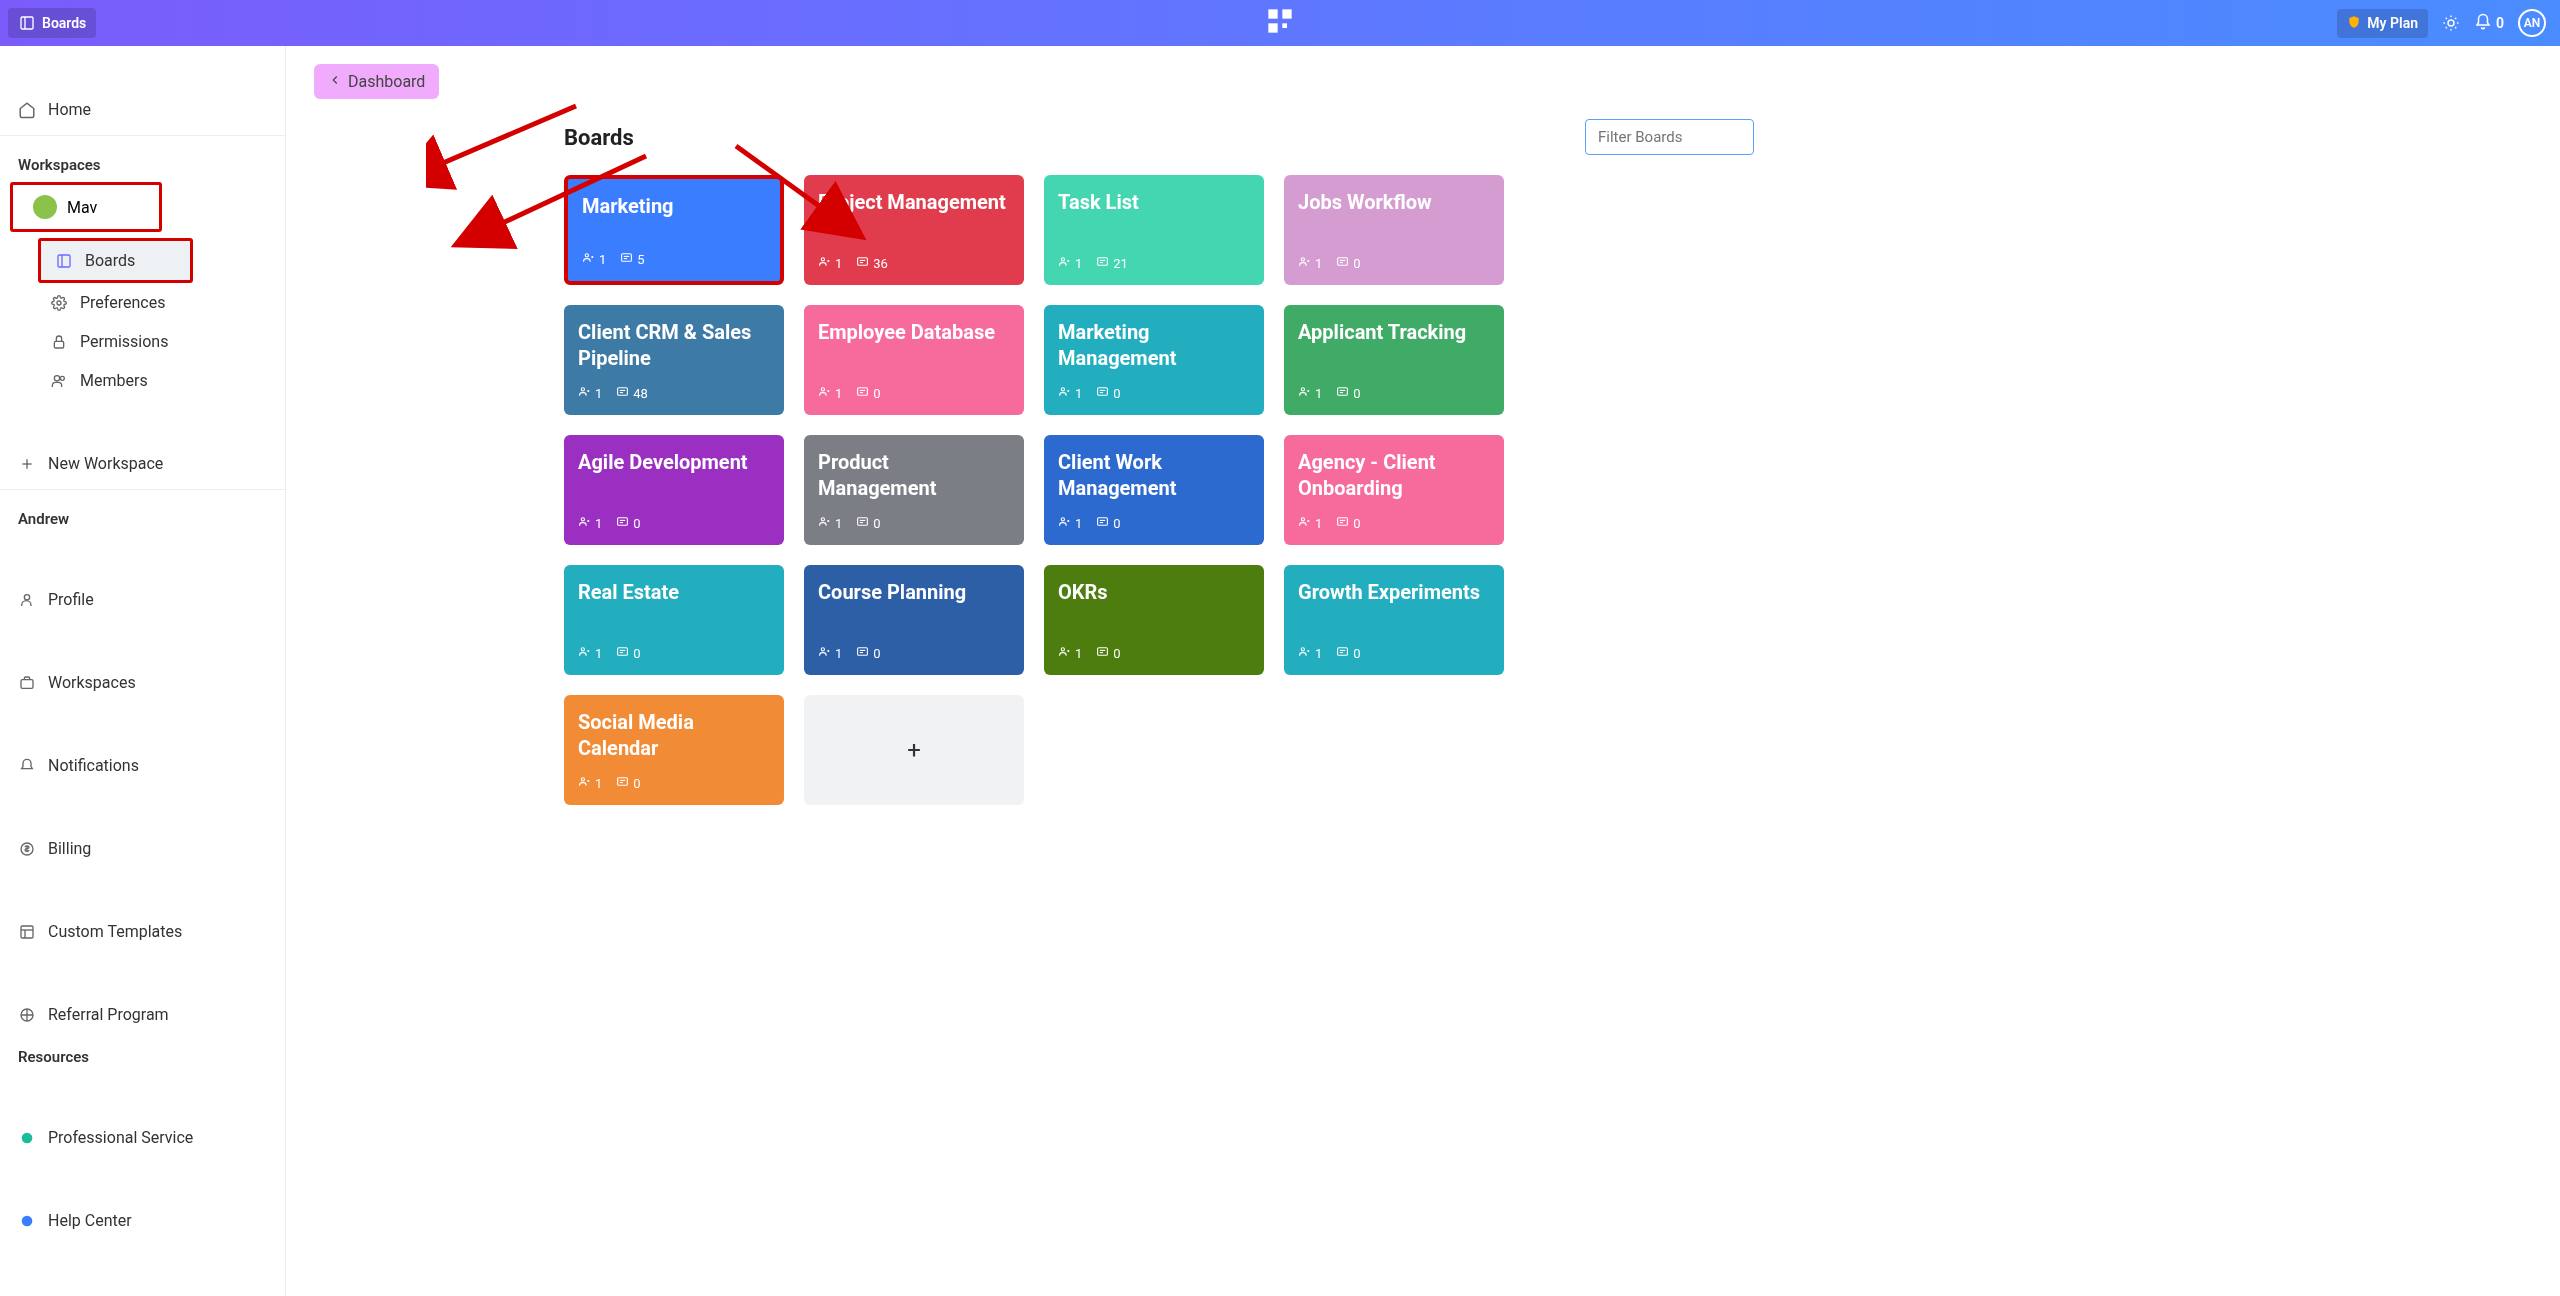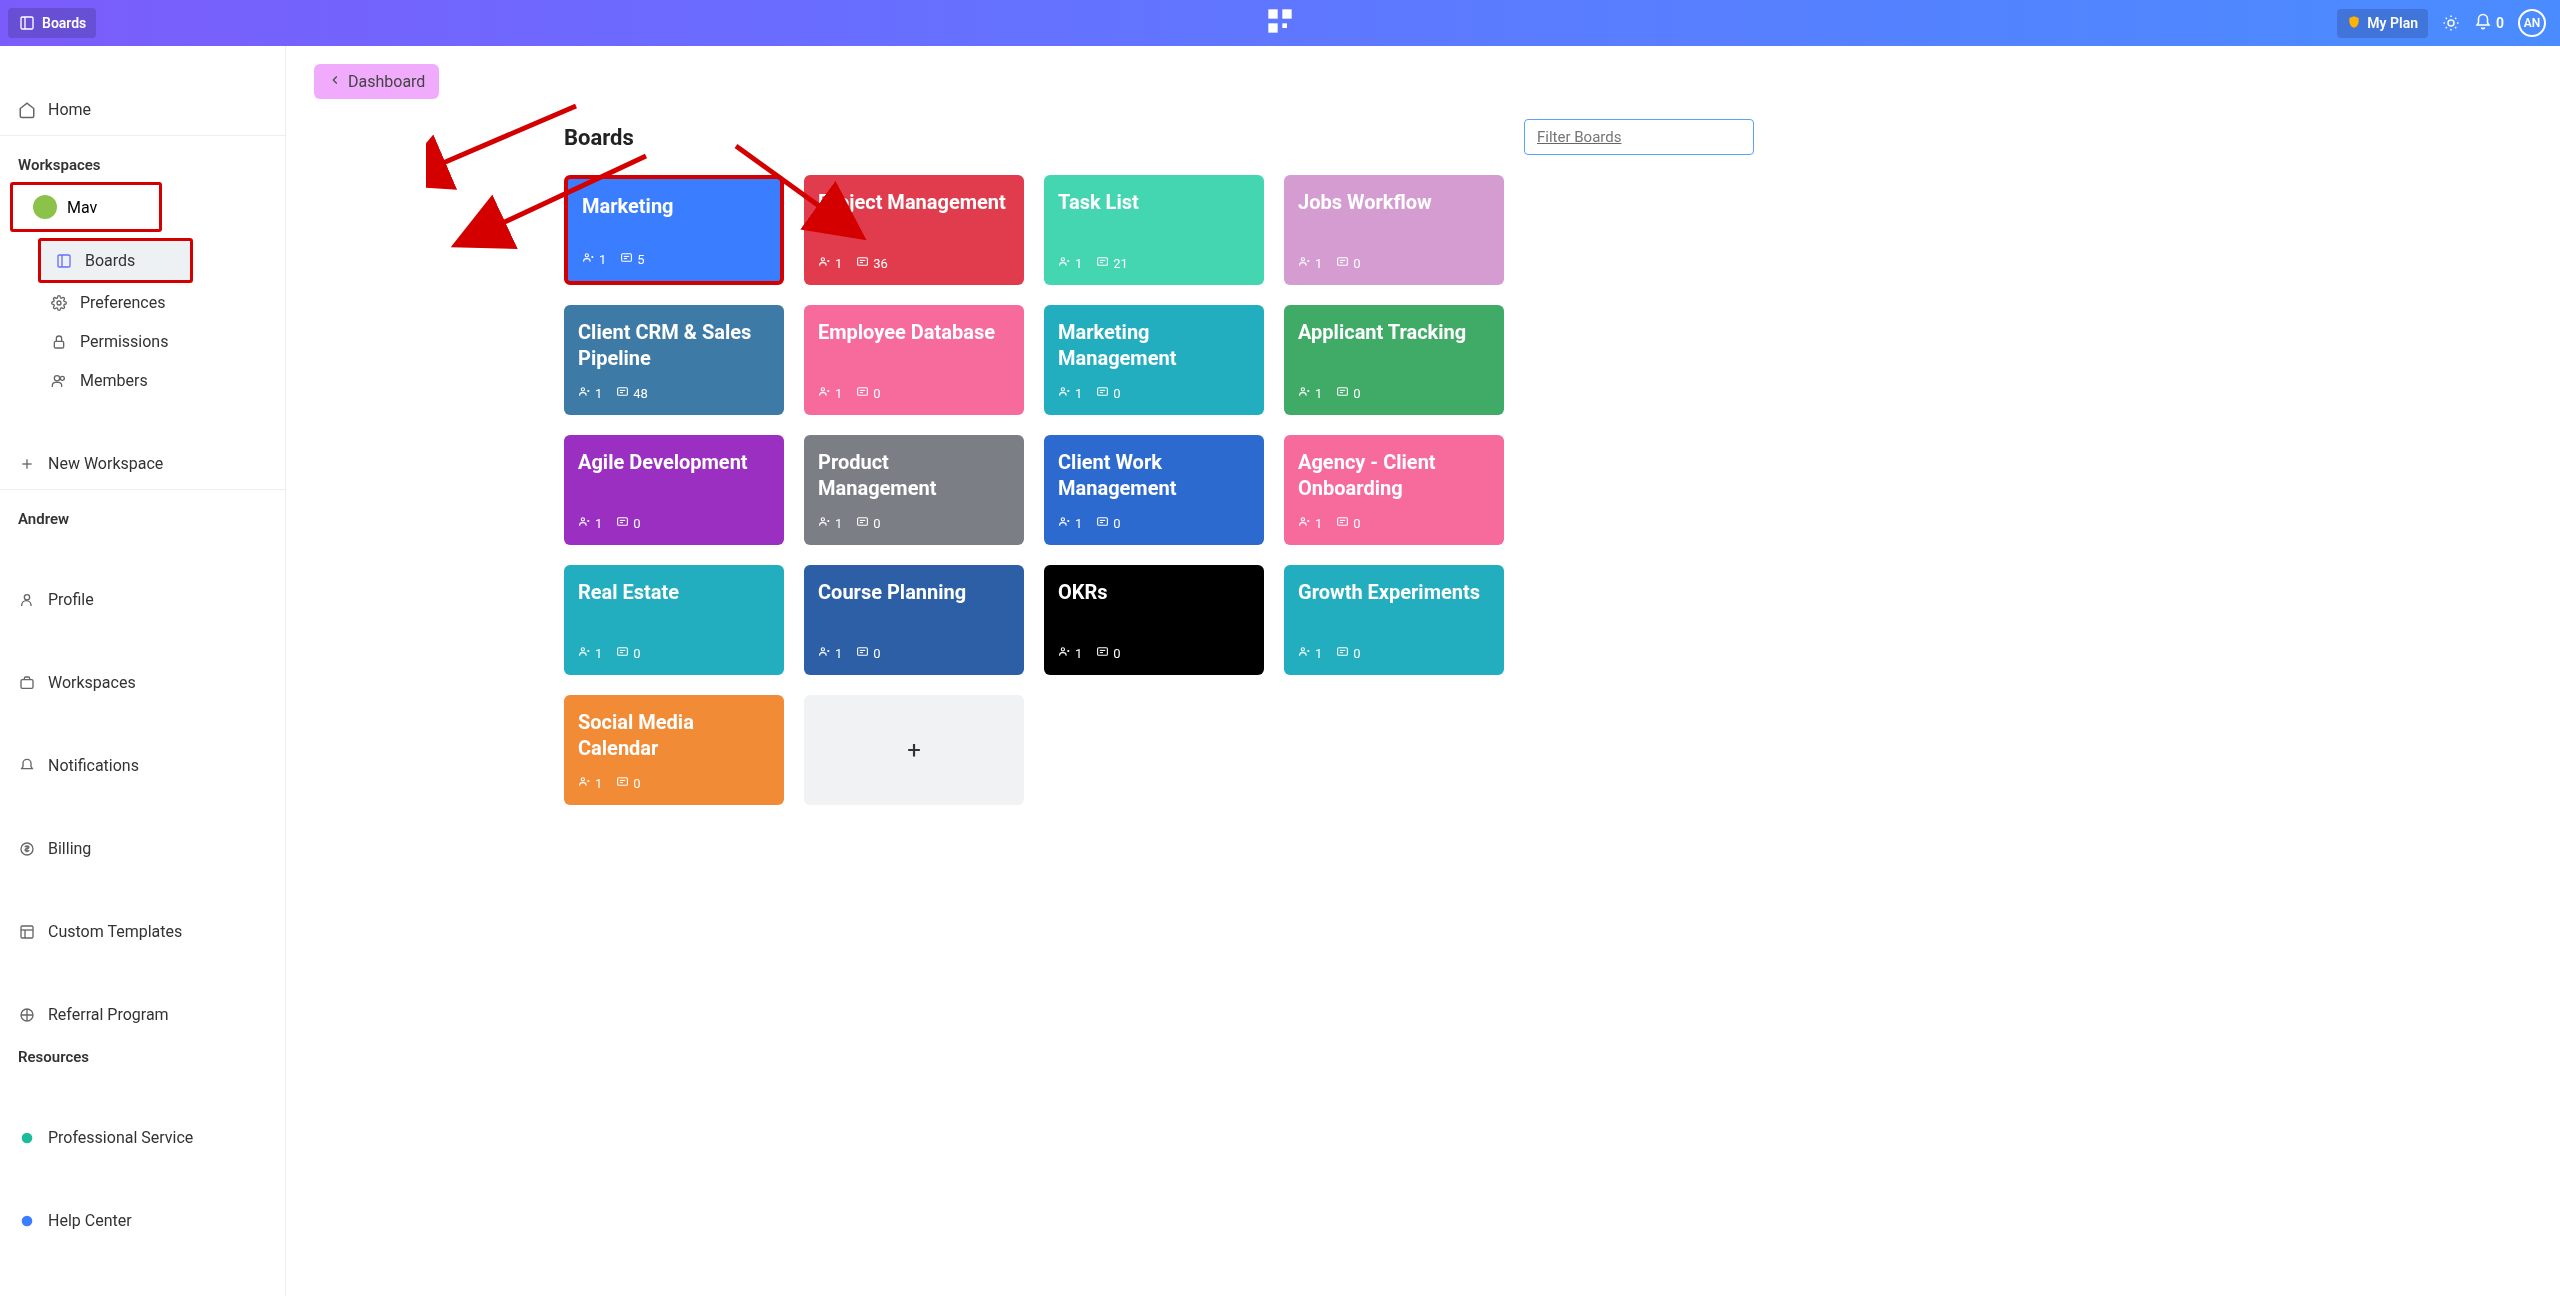--- a/index.html
+++ b/index.html
@@ -32,21 +32,21 @@
   .ws-sub { display:flex; align-items:center; gap:12px; padding:10px 18px 10px 50px; font-size:16px; color:#333; cursor:pointer; }
   .ws-sub.active { background:#eef1f4; }
   .highlight-red { border:3px solid #d40000; border-radius:3px; }
   .sb-icon { width:18px; height:18px; display:inline-flex; align-items:center; justify-content:center; color:#666; flex-shrink:0; }
 
   
   .content { flex:1; overflow-y:auto; background:#fff; padding: 18px 28px; position:relative; }
   .dash-btn { display:inline-flex; align-items:center; gap:6px; background:#f0abfc; padding:8px 14px; border-radius:6px; font-size:16px; color:#444; cursor:pointer; margin-bottom: 20px; }
   .header-row { display:flex; align-items:center; margin-bottom: 20px; }
   .page-title { font-size:22px; font-weight:700; color:#222; }
-  .filter-input { margin-left:auto; border:1px solid #5aa0ff; border-radius:4px; padding:8px 12px; font-size:15px; width:230px; outline:none; color:#666;text-decoration:underline; }
+  .filter-input { margin-left:auto; border:1px solid #5aa0ff; border-radius:4px; padding:8px 12px; font-size:15px; width:169px; outline:none; color:#666; }
 
   .board-grid { display:grid; grid-template-columns: repeat(4, 1fr); gap:20px; max-width: 940px; margin-left: 250px; }
   .board-card { border-radius:6px; height:110px; padding:14px; display:flex; flex-direction:column; color:#fff; cursor:pointer; position:relative; }
   .board-title { font-size:20px; font-weight:700; line-height:1.3; }
   .board-stats { margin-top:auto; display:flex; align-items:center; gap:14px; font-size:13px; }
   .stat { display:flex; align-items:center; gap:4px;}
   .add-card { background:#f0f2f4; display:flex; align-items:center; justify-content:center; color:#333; font-size:24px; cursor:pointer; border-radius:6px; height:110px;}
   .card-highlight { border:4px solid #d40000; }
 
   
@@ -582,21 +582,21 @@
             <div class="stat">
               <span><svg viewBox="0 0 24 24" width="13" height="13" fill="none" stroke="currentColor" stroke-width="2">
                   <rect x="3" y="5" width="18" height="14" rx="2"></rect>
                   <line x1="7" y1="10" x2="17" y2="10"></line>
                   <line x1="7" y1="14" x2="13" y2="14"></line>
                 </svg></span>
               <span>0</span>
             </div>
           </div>
         </div>
-        <div class="board-card" style="background: #000000;">
+        <div class="board-card" style="background: #4d7c0f;">
           <div class="board-title">OKRs</div>
           <div class="board-stats">
             <div class="stat">
               <span><svg viewBox="0 0 24 24" width="13" height="13" fill="none" stroke="currentColor" stroke-width="2">
                   <circle cx="9" cy="8" r="3"></circle>
                   <path d="M3 20v-1a5 5 0 015-5h2a5 5 0 015 5v1"></path>
                   <path d="M17 11h4M19 9v4"></path>
                 </svg></span>
               <span>1</span>
             </div>

